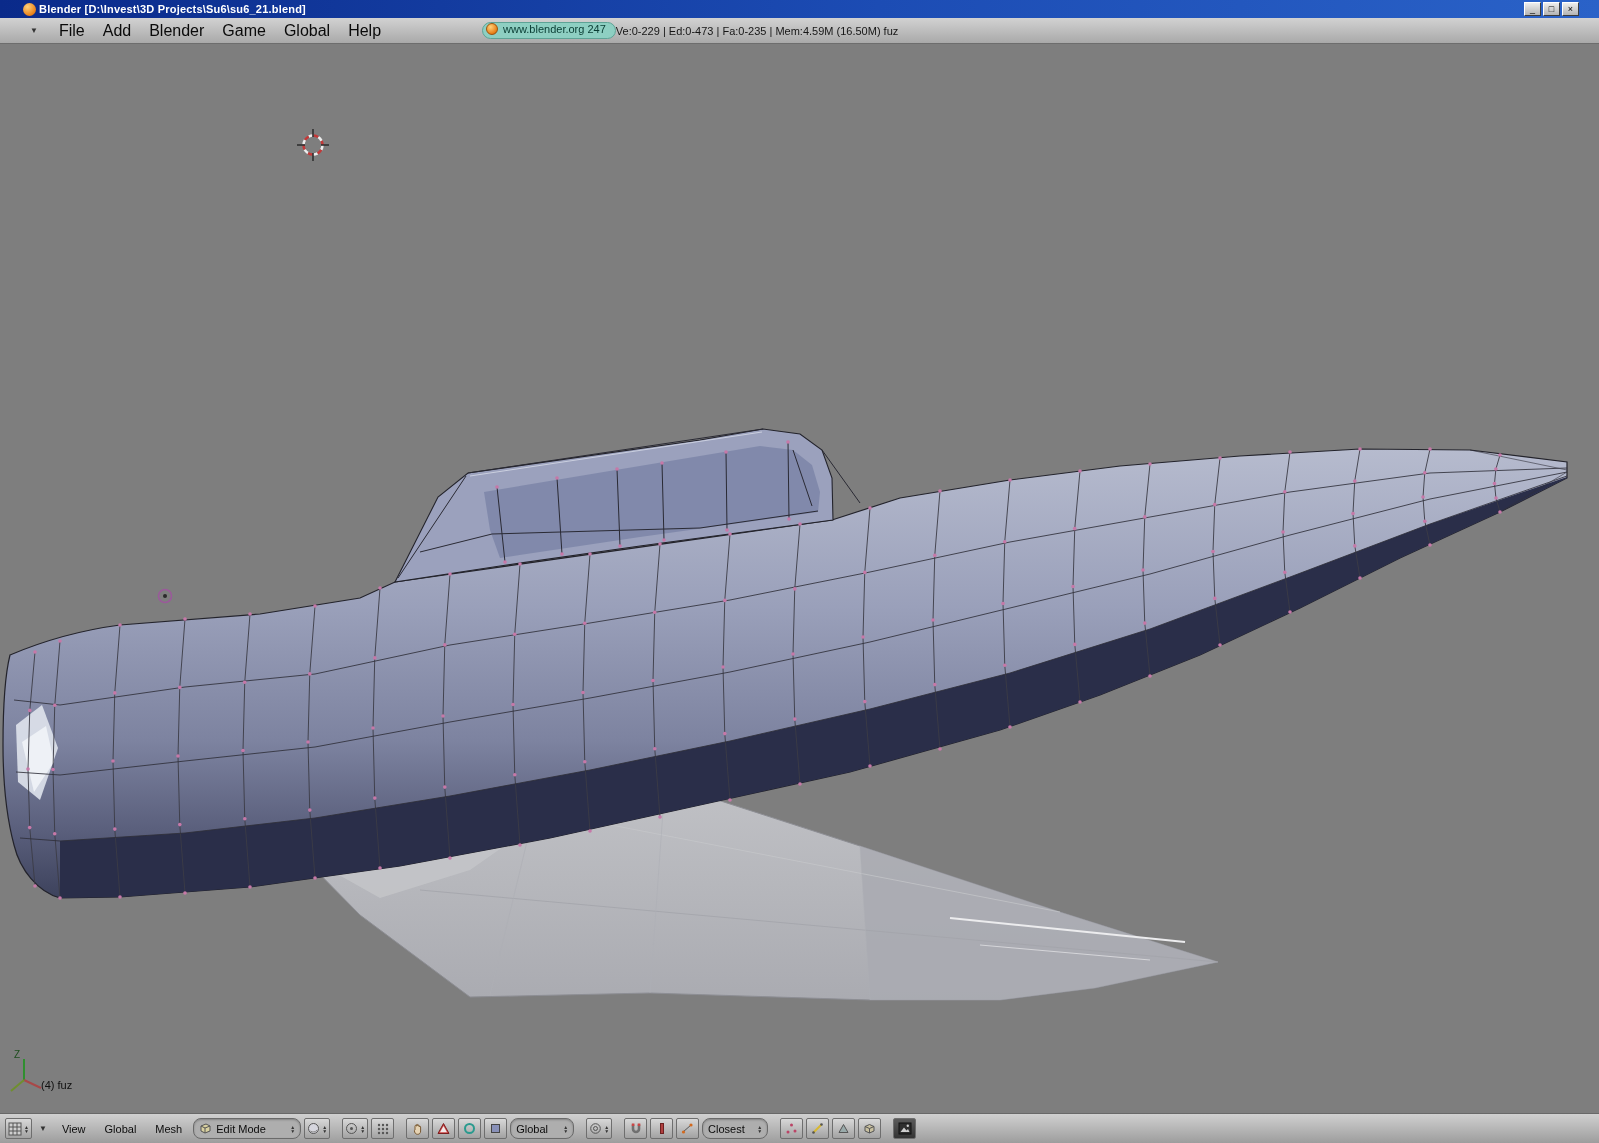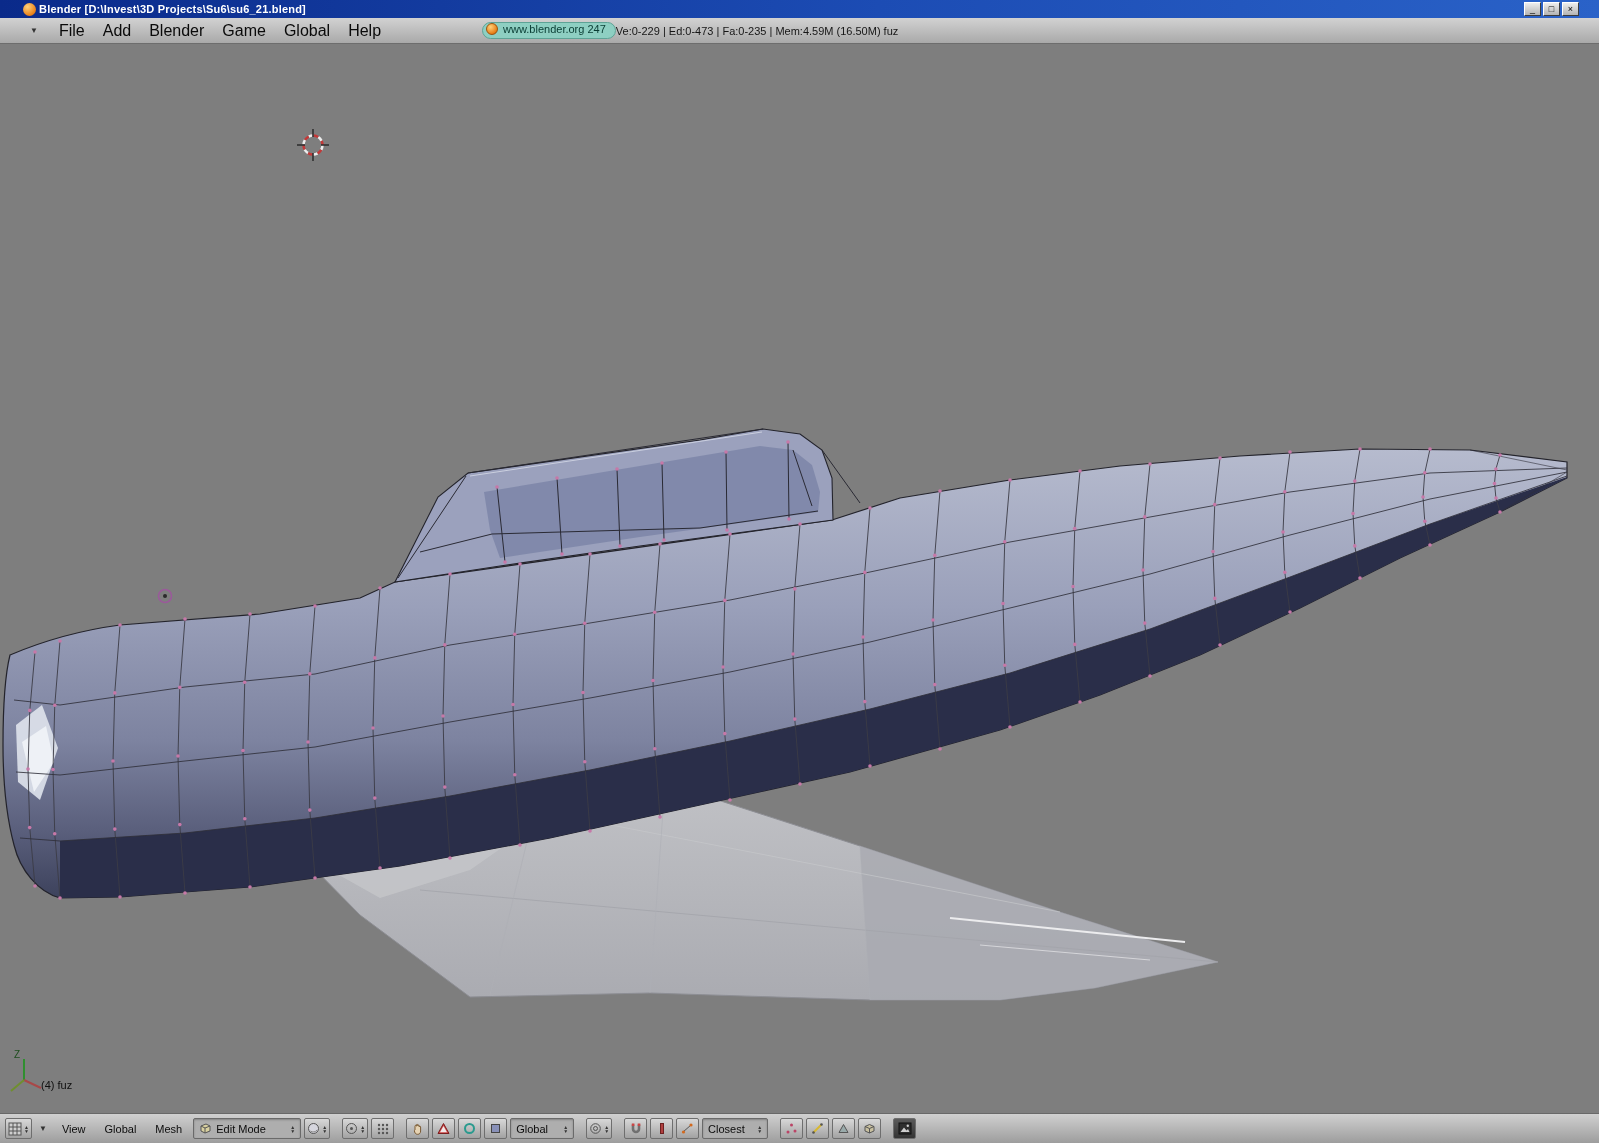--- a/index.html
+++ b/index.html
@@ -35,21 +35,21 @@
   .viewport svg { position:absolute; inset:0; width:100%; height:100%; display:block; }
 
   
   .footer { height:30px; flex:0 0 auto; background:linear-gradient(#d0d0d0,#9d9d9d);
     border-top:1px solid #686868; display:flex; align-items:center; padding:0 5px; gap:3px; }
   .fmenu { font-size:11px; color:#0c0c0c; padding:0 8px; cursor:default;text-align:right; }
   .fbtn { height:21px; min-width:23px; display:flex; align-items:center; justify-content:center; gap:2px;
     background:linear-gradient(#d8d8d8,#a2a2a2); border:1px solid #6e6e6e; border-radius:2px; padding:0 2px; }
   .fbtn.dark { background:linear-gradient(#5a5a5a,#343434); }
   .fdrop { height:21px; display:flex; align-items:center; gap:4px; padding:0 5px;
-    background:#aeaeae; border:1px solid #6a6a6a; border-radius:2px;
+    background:#aeaeae; border:1px solid #6a6a6a; border-radius:8px;
     box-shadow:inset 0 1px 2px rgba(0,0,0,.25); font-size:11px; color:#0c0c0c; }
   .updown { display:flex; flex-direction:column; font-size:5px; line-height:4px; color:#333; }
   .sep { width:6px; }
   .collapse-arrow-footer { font-size:8px; color:#333; padding:0 4px; }
 </style>
 </head>
 <body>
 
 <div class="app">
 

